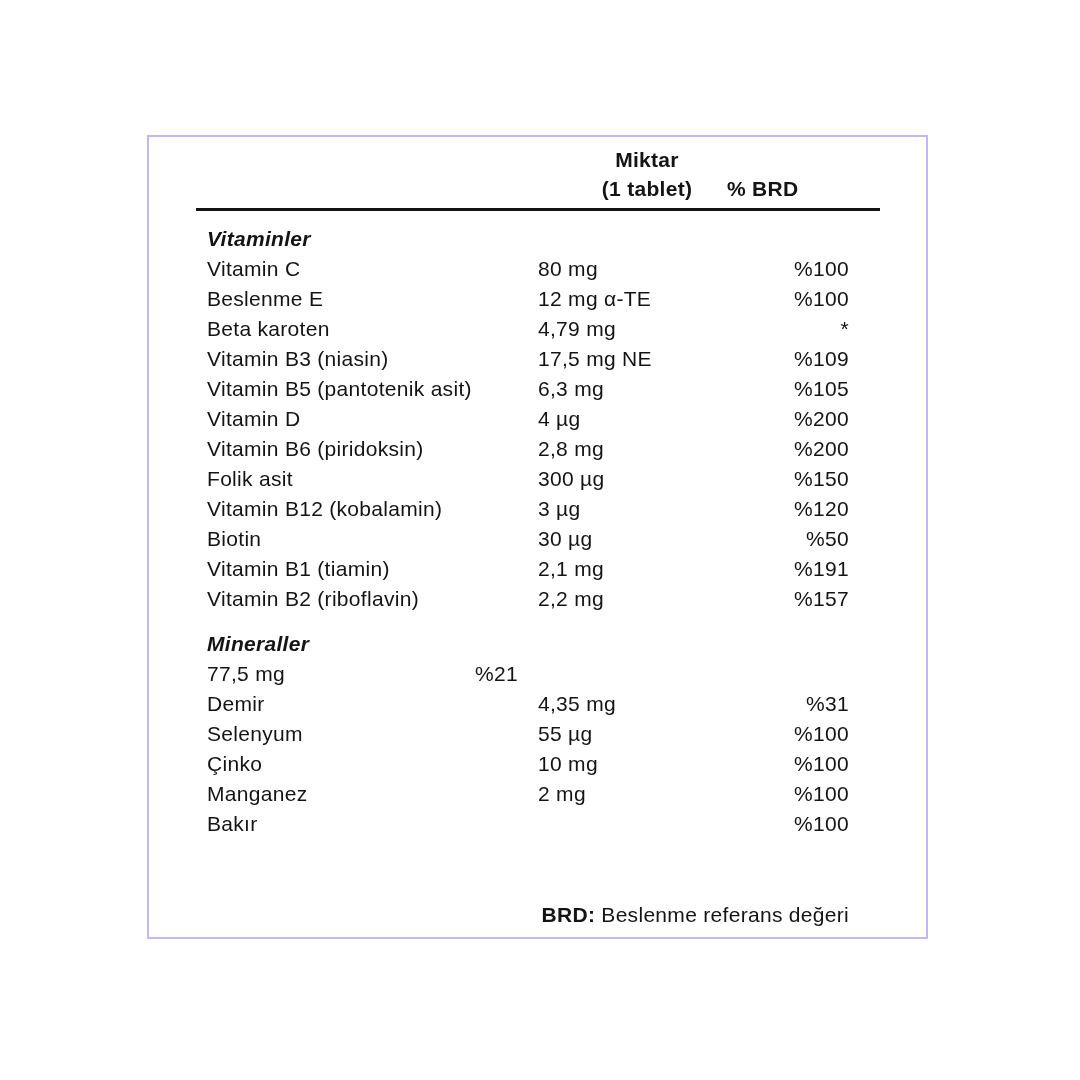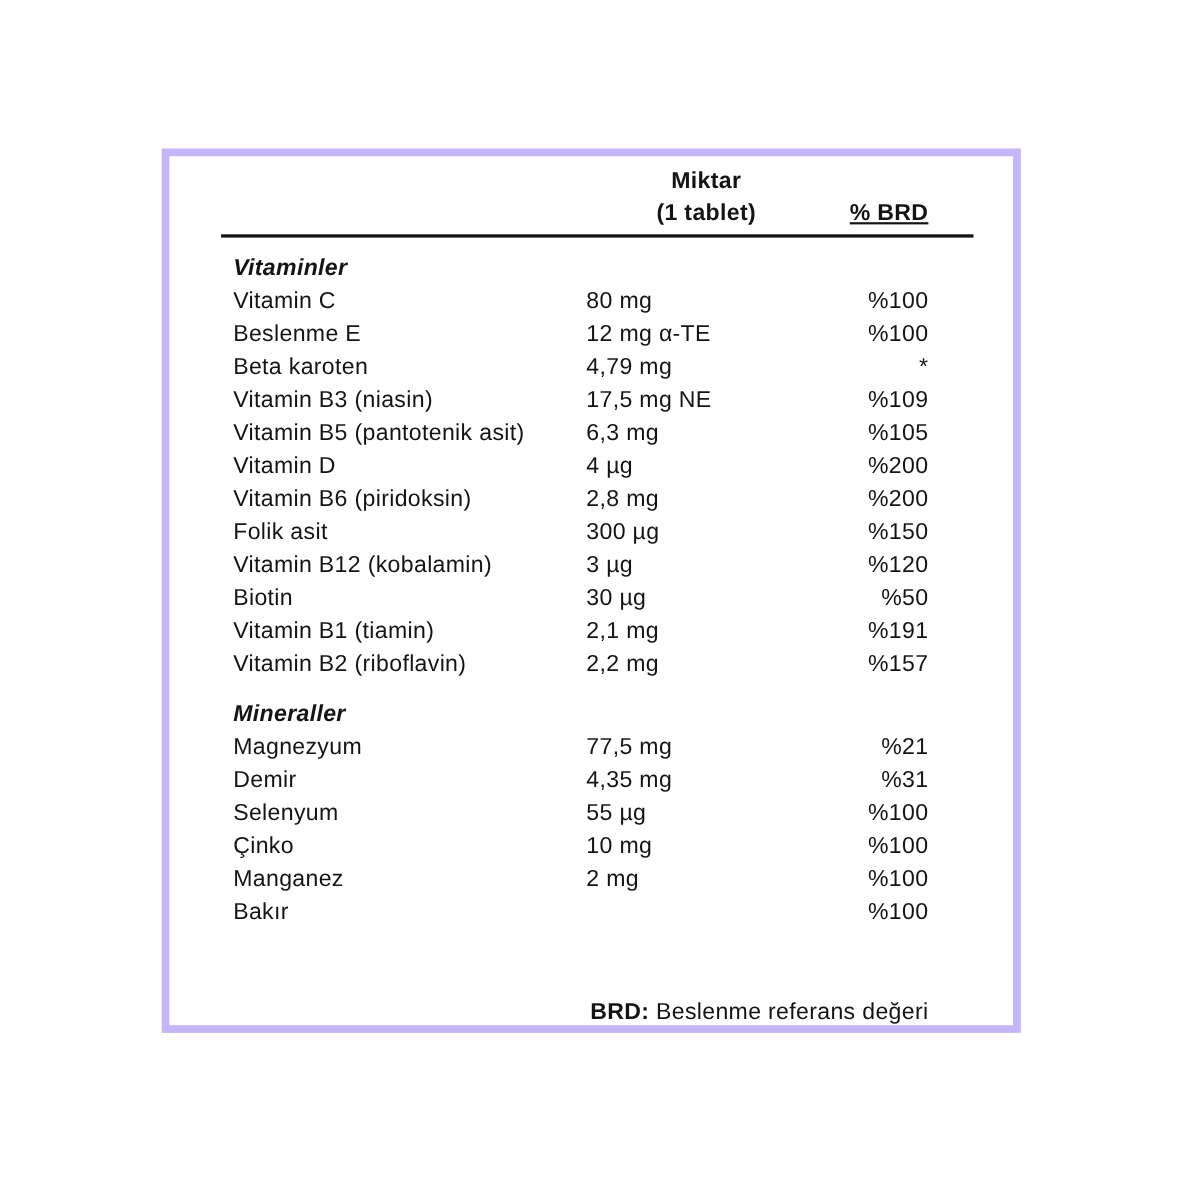--- a/index.html
+++ b/index.html
@@ -14,44 +14,43 @@
     font-family: "Liberation Sans", sans-serif;
     color: #141414;
     overflow: hidden;
   }
   .panel {
     position: absolute;
     left: 147px;
     top: 135px;
     width: 781px;
     height: 804px;
-    border: 7px solid #c4b5fd;
+    border: 2px solid #c4b5fd;
     box-sizing: border-box;
     padding: 8px 77px 0 58px;
     background: #ffffff;
   }
   .hdr {
     display: flex;
     font-weight: 700;
     font-size: 21px;
     line-height: 29px;
     letter-spacing: 0.3px;
   }
   .hdr .spacer { flex: 1; }
   .hdr-amount {
     width: 160px;
     text-align: center;
     white-space: nowrap;
   }
   .hdr-brd {
     width: 122px;
-    text-align: right;
+    text-align: left;
     align-self: flex-end;
     white-space: nowrap;
-    text-decoration: underline;
   }
   .divider {
     position: absolute;
     left: 47px;
     top: 71px;
     width: 684px;
     height: 3px;
     background: #141414;
   }
   .section .sec-title {
@@ -158,21 +157,20 @@
         </div>
         <div class="row">
           <div class="cell-name">Vitamin B2 (riboflavin)</div>
           <div class="cell-amount">2,2 mg</div>
           <div class="cell-brd">%157</div>
         </div>
       </div>
       <div class="section">
         <div class="sec-title">Mineraller</div>
         <div class="row">
-          <div class="cell-name">Magnezyum</div>
           <div class="cell-amount">77,5 mg</div>
           <div class="cell-brd">%21</div>
         </div>
         <div class="row">
           <div class="cell-name">Demir</div>
           <div class="cell-amount">4,35 mg</div>
           <div class="cell-brd">%31</div>
         </div>
         <div class="row">
           <div class="cell-name">Selenyum</div>

